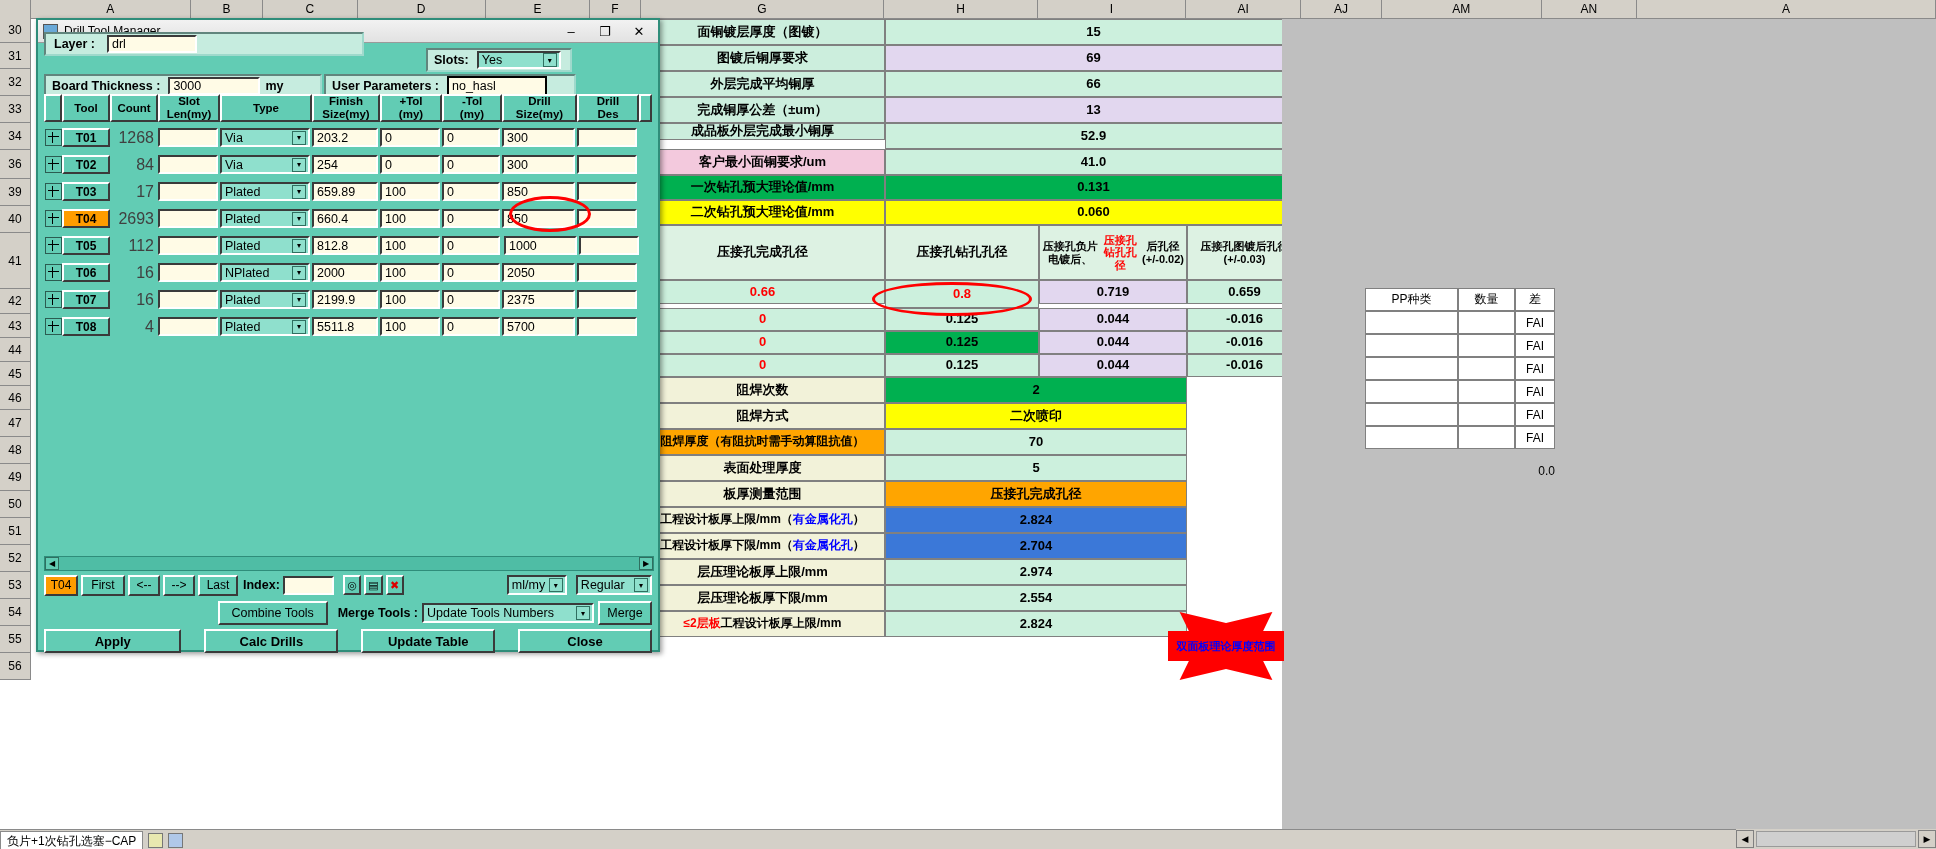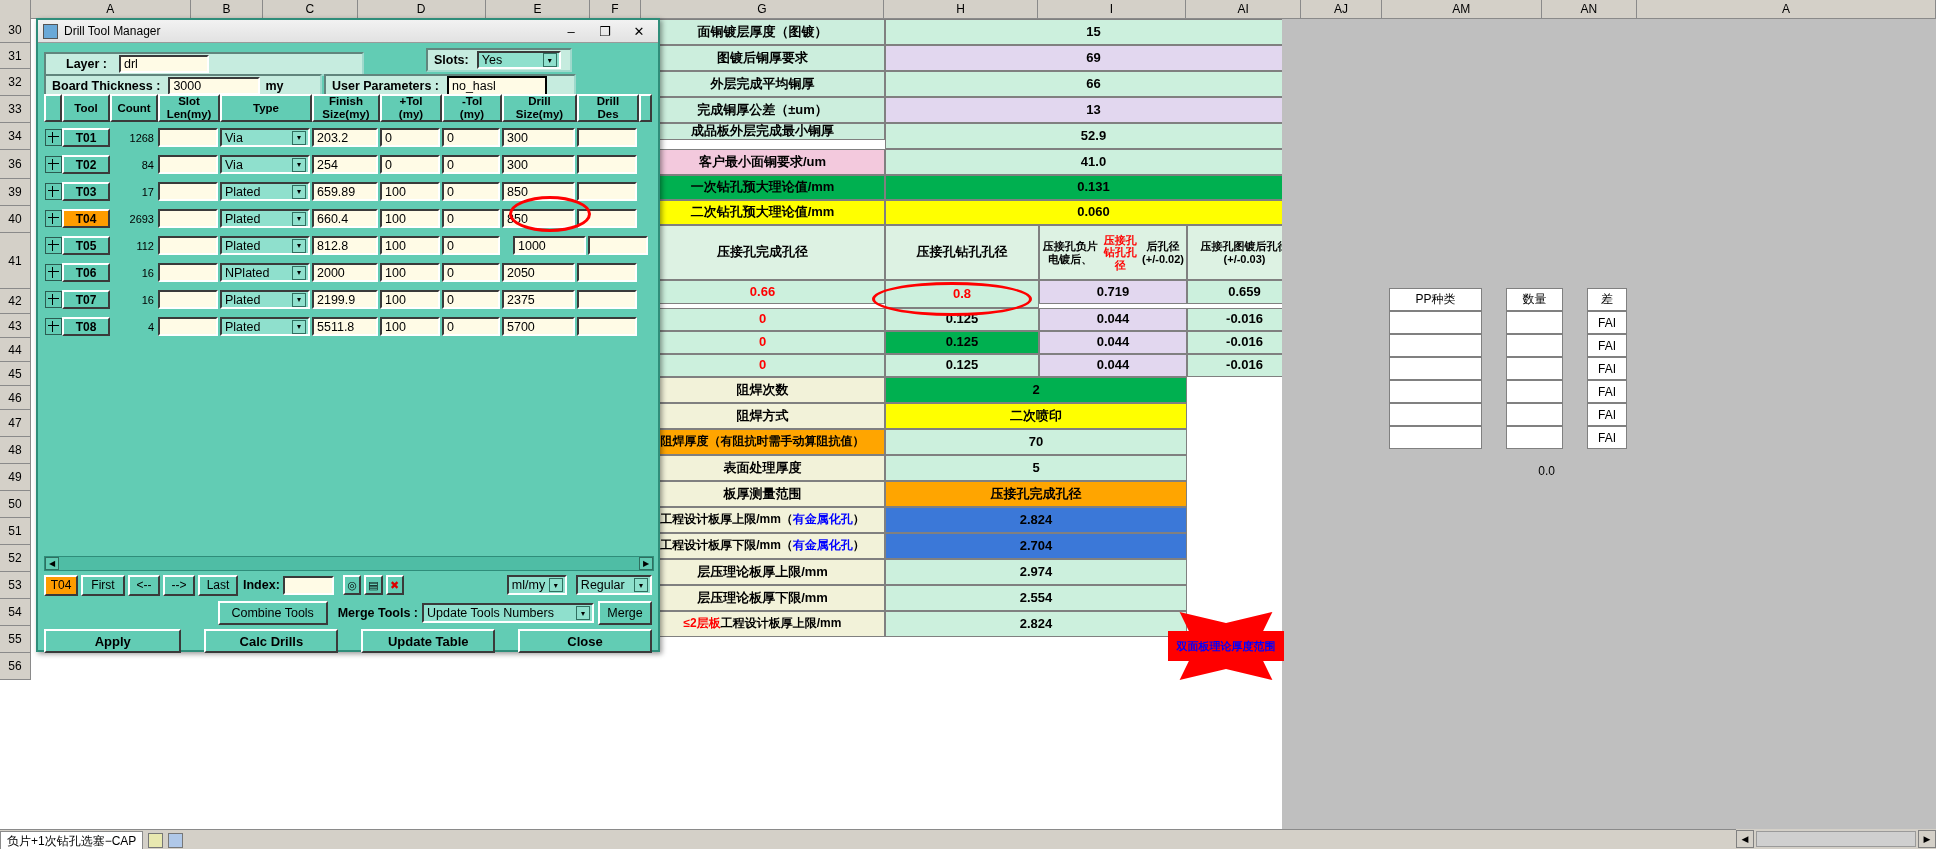--- a/index.html
+++ b/index.html
@@ -34,21 +34,21 @@
   .bg-pink{background:#f3c9dd;}
   .bg-orange{background:#ffa500;}
   .bg-blue{background:#3b78d8;color:#000;}
   .bg-cream{background:#f2f2d9;}
   .red{color:#ff0000;}
   .blue-t{color:#0000ff;}
   
   #rblock{position:absolute;left:1282px;top:19px;width:654px;height:810px;background:#bfbfbf;}
   #ppbox{position:absolute;left:1365px;top:288px;}
   .pprow{display:flex;}
-  .ppc{border:1px solid #808080;box-sizing:border-box;height:23px;display:flex;align-items:center;justify-content:center;font-size:12px;background:#fff;color:#000;margin-left:24px;}
+  .ppc{border:1px solid #808080;box-sizing:border-box;height:23px;display:flex;align-items:center;justify-content:center;font-size:12px;background:#fff;color:#000;}
   .pp1{width:93px;}
   .pp2{width:57px;}
   .pp3{width:40px;}
   
   #banner{position:absolute;left:1168px;top:612px;width:116px;height:68px;background:#ff0000;
       clip-path:polygon(0% 28%,18% 28%,10% 0%,50% 16%,90% 0%,82% 28%,100% 28%,100% 72%,82% 72%,90% 100%,50% 84%,10% 100%,18% 72%,0% 72%);
       display:flex;align-items:center;justify-content:center;text-align:center;color:#0000ff;font-size:11px;font-weight:bold;line-height:1.15;}
   
   #tabbar{position:absolute;left:0;top:829px;width:1936px;height:20px;background:#d4d0c8;border-top:1px solid #8a8a8a;display:flex;align-items:center;}
   #tabbar .tabname{font-size:12px;color:#000;padding:0 6px;background:#fff;border:1px solid #8a8a8a;border-bottom:none;line-height:18px;}
@@ -74,21 +74,21 @@
   #gridhdr{position:absolute;left:6px;top:74px;width:608px;height:28px;display:flex;}
   .gh{background:#62ccb4;border:2px solid;border-color:#ffffff #3a3a3a #3a3a3a #ffffff;box-sizing:border-box;
       font-size:11.5px;font-weight:bold;color:#000;display:flex;align-items:center;justify-content:center;text-align:center;line-height:1.1;}
   .grow{display:flex;align-items:center;height:27px;}
   .plusbtn{width:15px;height:15px;border:1px solid #2b5c51;background:#62ccb4;position:relative;}
   .plusbtn:before,.plusbtn:after{content:"";position:absolute;background:#000;}
   .plusbtn:before{left:6px;top:2px;width:1px;height:11px;}
   .plusbtn:after{top:6px;left:2px;height:1px;width:11px;}
   .cell-tool{width:48px;height:19px;border:2px solid;border-color:#ffffff #3a3a3a #3a3a3a #ffffff;background:#62ccb4;font-size:12px;font-weight:bold;color:#000;display:flex;align-items:center;justify-content:center;box-sizing:border-box;}
   .cell-tool.sel{background:#ff9c00;}
-  .cell-cnt{width:48px;height:19px;font-size:11px;color:#000000;display:flex;align-items:center;justify-content:flex-end;padding-right:4px;box-sizing:border-box;padding-left:37px;}
+  .cell-cnt{width:48px;height:19px;font-size:16px;color:#404040;display:flex;align-items:center;justify-content:flex-end;padding-right:4px;box-sizing:border-box;padding-left:37px;}
   
   .ellipse{position:absolute;border:3px solid #ff0000;border-radius:50%;pointer-events:none;}
   
   .navbtn{height:21px;border:2px solid;border-color:#ffffff #3a3a3a #3a3a3a #ffffff;background:#62ccb4;font-size:12px;color:#000;display:flex;align-items:center;justify-content:center;box-sizing:border-box;padding:0 5px;}
   .bigbtn{height:24px;border:2px solid;border-color:#ffffff #3a3a3a #3a3a3a #ffffff;background:#62ccb4;font-size:13px;font-weight:bold;color:#000;display:flex;align-items:center;justify-content:center;box-sizing:border-box;}
   .iconbtn{width:20px;height:20px;border:2px solid;border-color:#ffffff #3a3a3a #3a3a3a #ffffff;background:#62ccb4;display:flex;align-items:center;justify-content:center;font-size:11px;color:#000;box-sizing:border-box;}
   #dlgscroll{position:absolute;left:6px;top:536px;width:608px;height:13px;background:#4fbda5;border:1px solid #2f8d7a;display:flex;align-items:center;justify-content:space-between;}
   .dsb{width:12px;height:11px;background:#62ccb4;border:1px solid #2f6f60;font-size:8px;display:flex;align-items:center;justify-content:center;}
 </style>
 </head>
@@ -319,21 +319,21 @@
   <div id="titlebar">
     <div class="tico"></div>
     <div class="tlabel">Drill Tool Manager</div>
     <div class="wbtns">
       <div class="wbtn">–</div>
       <div class="wbtn">❐</div>
       <div class="wbtn">✕</div>
     </div>
   </div>
 
-  <div class="fieldbox" style="position:absolute;left:6px;top:32px;width:320px;height:24px;display:flex;align-items:center;padding:0 20px;box-sizing:border-box">
+  <div class="fieldbox" style="position:absolute;left:6px;top:12px;width:320px;height:24px;display:flex;align-items:center;padding:0 8px;box-sizing:border-box">
     <span class="lbl">Layer  :</span>
     <div class="inset" style="margin-left:12px;width:90px;height:18px">drl</div>
   </div>
   <div class="fieldbox" style="position:absolute;left:388px;top:28px;width:146px;height:24px;display:flex;align-items:center;padding:0 6px;box-sizing:border-box">
     <span class="lbl">Slots:</span>
     <div class="combo" style="margin-left:8px;width:84px;height:18px">
       <span>Yes</span>
       <span class="arrow">▾</span>
     </div>
   </div>
@@ -449,21 +449,21 @@
       <div class="cell-tool">T05</div>
       <div class="cell-cnt">112</div>
       <div class="inset" style="width:60px;height:19px"></div>
       <div class="combo" style="width:90px;height:19px;margin-left:2px">
         <span>Plated</span>
         <span class="arrow">▾</span>
         </div>
       <div class="inset" style="width:66px;height:19px;margin-left:2px">812.8</div>
       <div class="inset" style="width:60px;height:19px;margin-left:2px">100</div>
       <div class="inset" style="width:58px;height:19px;margin-left:2px">0</div>
-      <div class="inset" style="width:73px;height:19px;margin-left:13px">1000</div>
+      <div class="inset" style="width:73px;height:19px;margin-left:4px">1000</div>
       <div class="inset" style="width:60px;height:19px;margin-left:2px"></div>
     </div>
 
     <div class="grow">
       <div style="width:18px;display:flex;justify-content:center">
           <span class="plusbtn"></span>
         </div>
       <div class="cell-tool">T06</div>
       <div class="cell-cnt">16</div>
       <div class="inset" style="width:60px;height:19px"></div>

